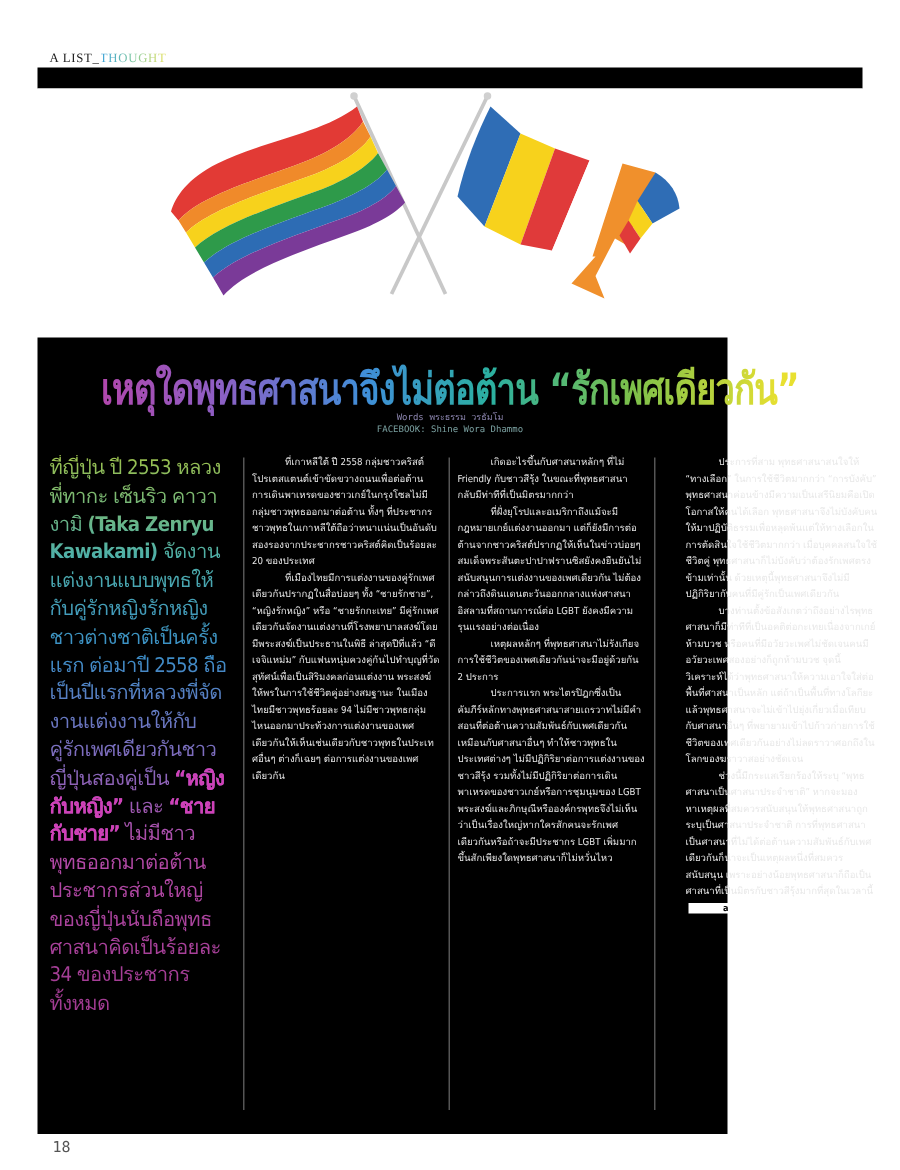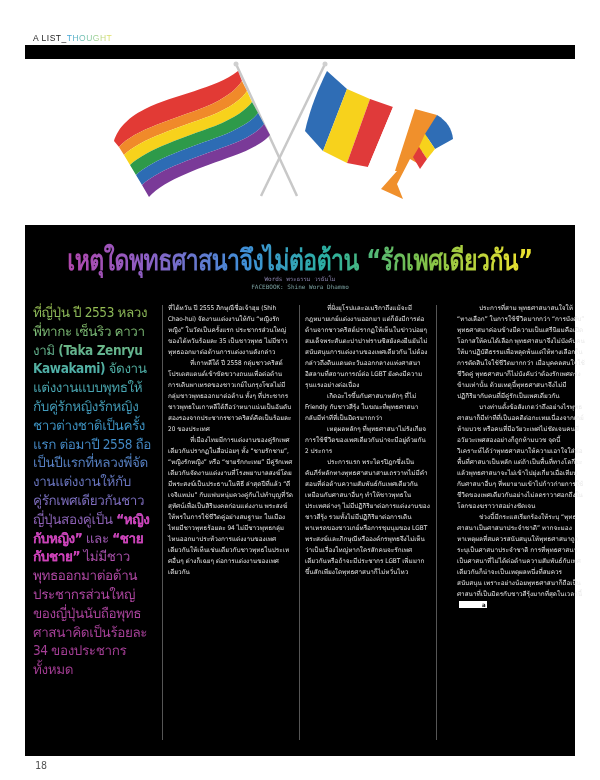--- a/index.html
+++ b/index.html
@@ -1,40 +1,40 @@
 <!DOCTYPE html>
 <html><head>
 <meta charset="utf-8">
 <style>
   * { box-sizing: border-box; margin: 0; padding: 0; }
   html, body { width: 600px; height: 780px; background: #ffffff; overflow: hidden; }
   body { position: relative; font-family: "DejaVu Sans", sans-serif; color: #fff; }
 
   .section-label {
     position: absolute; left: 33px; top: 33px;
-    font-family: Liberation Sans, sans-serif; font-size: 8.5px; letter-spacing: 0.5px;
+    font-family: Liberation Serif, serif; font-size: 8.5px; letter-spacing: 0.5px;
     color: #222;
     text-align: right;
   }
   .section-label .accent {
     background: linear-gradient(90deg, #3aa0d8, #7fc8a0, #e5e05a);
     -webkit-background-clip: text; background-clip: text; color: transparent;
   }
 
   .top-bar {
     position: absolute; left: 25px; top: 45px; width: 550px; height: 14px; background: #000;
   }
 
   .hero {
     position: absolute; left: 25px; top: 59px; width: 550px; height: 167px; background: #fff;
   }
   .hero svg { position: absolute; left: 0; top: 0; }
 
   .panel {
-    position: absolute; left: 25px; top: 225px; width: 550px; height: 531px; background: #000;
+    position: absolute; left: 25px; top: 225px; width: 460px; height: 531px; background: #000;
   }
 
   .headline {
     position: absolute; left: 0; top: 12px; width: 550px; text-align: center;
     font-family: "DejaVu Sans", sans-serif; font-weight: bold; font-size: 23px; letter-spacing: -0.5px;
     background: linear-gradient(90deg, #c43aa0 0%, #8d5fc4 22%, #3f8fd8 40%, #2bb0a0 55%, #7cc04a 72%, #e8e030 90%);
     -webkit-background-clip: text; background-clip: text; color: transparent;
     transform: scaleY(1.25); transform-origin: top center;
   }
   .byline {
@@ -113,30 +113,29 @@
     <div class="l2">FACEBOOK: Shine Wora Dhammo</div>
   </div>
 
   <div class="lead">
     <span>ที่ญี่ปุ่น ปี 2553 หลวงพี่ทากะ เซ็นริว คาวางามิ </span><b>(Taka Zenryu Kawakami)</b><span> จัดงานแต่งงานแบบพุทธให้กับคู่รักหญิงรักหญิงชาวต่างชาติเป็นครั้งแรก ต่อมาปี 2558 ถือเป็นปีแรกที่หลวงพี่จัดงานแต่งงานให้กับคู่รักเพศเดียวกันชาวญี่ปุ่นสองคู่เป็น </span><span class="hl">“หญิงกับหญิง”</span><span> และ </span><span class="hl">“ชายกับชาย”</span><span> ไม่มีชาวพุทธออกมาต่อต้านประชากรส่วนใหญ่ของญี่ปุ่นนับถือพุทธศาสนาคิดเป็นร้อยละ 34 ของประชากรทั้งหมด</span>
   </div>
 
   <div class="divider" style="left:137px"></div>
 
   <div class="col" style="left:143px; width:125px;">
-    <p>ที่ไต้หวัน ปี 2555 ภิกษุณีชื่อเจ้าฮุย (Shih Chao-hui) จัดงานแต่งงานให้กับ “หญิงรักหญิง” ในวัดเป็นครั้งแรก ประชากรส่วนใหญ่ของไต้หวันร้อยละ 35 เป็นชาวพุทธ ไม่มีชาวพุทธออกมาต่อต้านการแต่งงานดังกล่าว</p>
     <p class="indent">ที่เกาหลีใต้ ปี 2558 กลุ่มชาวคริสต์โปรเตสแตนต์เข้าขัดขวางถนนเพื่อต่อต้านการเดินพาเหรดของชาวเกย์ในกรุงโซลไม่มีกลุ่มชาวพุทธออกมาต่อต้าน ทั้งๆ ที่ประชากรชาวพุทธในเกาหลีใต้ถือว่าหนาแน่นเป็นอันดับสองรองจากประชากรชาวคริสต์คิดเป็นร้อยละ 20 ของประเทศ</p>
     <p class="indent">ที่เมืองไทยมีการแต่งงานของคู่รักเพศเดียวกันปรากฏในสื่อบ่อยๆ ทั้ง “ชายรักชาย”, “หญิงรักหญิง” หรือ “ชายรักกะเทย” มีคู่รักเพศเดียวกันจัดงานแต่งงานที่โรงพยาบาลสงฆ์โดยมีพระสงฆ์เป็นประธานในพิธี ล่าสุดปีที่แล้ว “ดีเจจิแหม่ม” กับแฟนหนุ่มควงคู่กันไปทำบุญที่วัดสุทัศน์เพื่อเป็นสิริมงคลก่อนแต่งงาน พระสงฆ์ให้พรในการใช้ชีวิตคู่อย่างสมฐานะ ในเมืองไทยมีชาวพุทธร้อยละ 94 ไม่มีชาวพุทธกลุ่มไหนออกมาประท้วงการแต่งงานของเพศเดียวกันให้เห็นเช่นเดียวกับชาวพุทธในประเทศอื่นๆ ต่างก็เฉยๆ ต่อการแต่งงานของเพศเดียวกัน</p>
   </div>
 
   <div class="divider" style="left:274px"></div>
 
   <div class="col" style="left:280px; width:125px;">
+    <p class="indent">เกิดอะไรขึ้นกับศาสนาหลักๆ ที่ไม่ Friendly กับชาวสีรุ้ง ในขณะที่พุทธศาสนากลับมีท่าทีที่เป็นมิตรมากกว่า</p>
     <p class="indent">ที่ฝั่งยุโรปและอเมริกาถึงแม้จะมีกฎหมายเกย์แต่งงานออกมา แต่ก็ยังมีการต่อต้านจากชาวคริสต์ปรากฏให้เห็นในข่าวบ่อยๆ สมเด็จพระสันตะปาปาฟรานซิสยังคงยืนยันไม่สนับสนุนการแต่งงานของเพศเดียวกัน ไม่ต้องกล่าวถึงดินแดนตะวันออกกลางแห่งศาสนาอิสลามที่สถานการณ์ต่อ LGBT ยังคงมีความรุนแรงอย่างต่อเนื่อง</p>
-    <p class="indent">เกิดอะไรขึ้นกับศาสนาหลักๆ ที่ไม่ Friendly กับชาวสีรุ้ง ในขณะที่พุทธศาสนากลับมีท่าทีที่เป็นมิตรมากกว่า</p>
     <p class="indent">เหตุผลหลักๆ ที่พุทธศาสนาไม่รังเกียจการใช้ชีวิตของเพศเดียวกันน่าจะมีอยู่ด้วยกัน 2 ประการ</p>
     <p class="indent">ประการแรก พระไตรปิฎกซึ่งเป็นคัมภีร์หลักทางพุทธศาสนาสายเถรวาทไม่มีคำสอนที่ต่อต้านความสัมพันธ์กับเพศเดียวกันเหมือนกับศาสนาอื่นๆ ทำให้ชาวพุทธในประเทศต่างๆ ไม่มีปฏิกิริยาต่อการแต่งงานของชาวสีรุ้ง รวมทั้งไม่มีปฏิกิริยาต่อการเดินพาเหรดของชาวเกย์หรือการชุมนุมของ LGBT พระสงฆ์และภิกษุณีหรือองค์กรพุทธจึงไม่เห็นว่าเป็นเรื่องใหญ่หากใครสักคนจะรักเพศเดียวกันหรือถ้าจะมีประชากร LGBT เพิ่มมากขึ้นสักเพียงใดพุทธศาสนาก็ไม่หวั่นไหว</p>
   </div>
 
   <div class="divider" style="left:411px"></div>
 
   <div class="col" style="left:432px; width:128px;">
     <p class="indent">ประการที่สาม พุทธศาสนาสนใจให้ “ทางเลือก” ในการใช้ชีวิตมากกว่า “การบังคับ” พุทธศาสนาค่อนข้างมีความเป็นเสรีนิยมคือเปิดโอกาสให้คนได้เลือก พุทธศาสนาจึงไม่บังคับคนให้มาปฏิบัติธรรมเพื่อหลุดพ้นแต่ให้ทางเลือกในการตัดสินใจใช้ชีวิตมากกว่า เมื่อบุคคลสนใจใช้ชีวิตคู่ พุทธศาสนาก็ไม่บังคับว่าต้องรักเพศตรงข้ามเท่านั้น ด้วยเหตุนี้พุทธศาสนาจึงไม่มีปฏิกิริยากับคนที่มีคู่รักเป็นเพศเดียวกัน</p>
     <p class="indent">บางท่านตั้งข้อสังเกตว่าถึงอย่างไรพุทธศาสนาก็มีท่าทีที่เป็นอคติต่อกะเทยเนื่องจากเกย์ห้ามบวช หรือคนที่มีอวัยวะเพศไม่ชัดเจนคนมีอวัยวะเพศสองอย่างก็ถูกห้ามบวช จุดนี้วิเคราะห์ได้ว่าพุทธศาสนาให้ความเอาใจใส่ต่อพื้นที่ศาสนาเป็นหลัก แต่ถ้าเป็นพื้นที่ทางโลกียะแล้วพุทธศาสนาจะไม่เข้าไปยุ่งเกี่ยวเมื่อเทียบกับศาสนาอื่นๆ ที่พยายามเข้าไปก้าวก่ายการใช้ชีวิตของเพศเดียวกันอย่างไม่ลดราวาศอกถึงในโลกของฆราวาสอย่างชัดเจน</p>
     <p class="indent"><span>ช่วงนี้มีกระแสเรียกร้องให้ระบุ “พุทธศาสนาเป็นศาสนาประจำชาติ” หากจะมองหาเหตุผลที่สมควรสนับสนุนให้พุทธศาสนาถูกระบุเป็นศาสนาประจำชาติ การที่พุทธศาสนาเป็นศาสนาที่ไม่ได้ต่อต้านความสัมพันธ์กับเพศเดียวกันก็น่าจะเป็นเหตุผลหนึ่งที่สมควรสนับสนุน เพราะอย่างน้อยพุทธศาสนาก็ถือเป็นศาสนาที่เป็นมิตรกับชาวสีรุ้งมากที่สุดในเวลานี้</span><span class="endmark">a</span></p>

